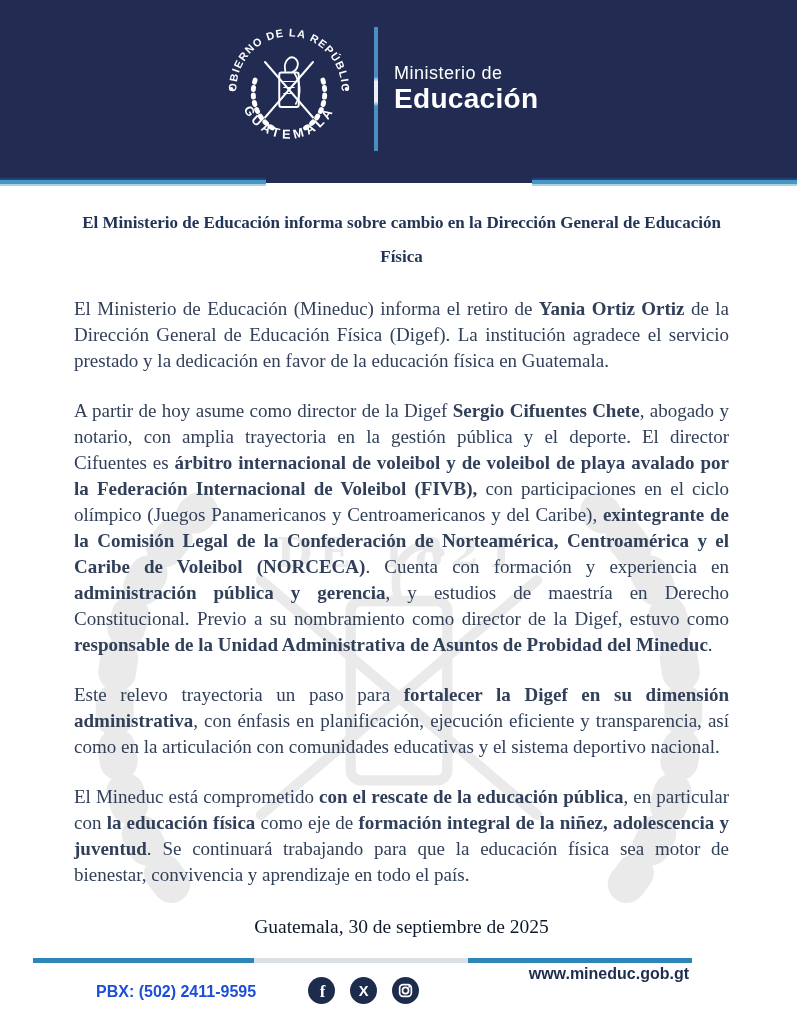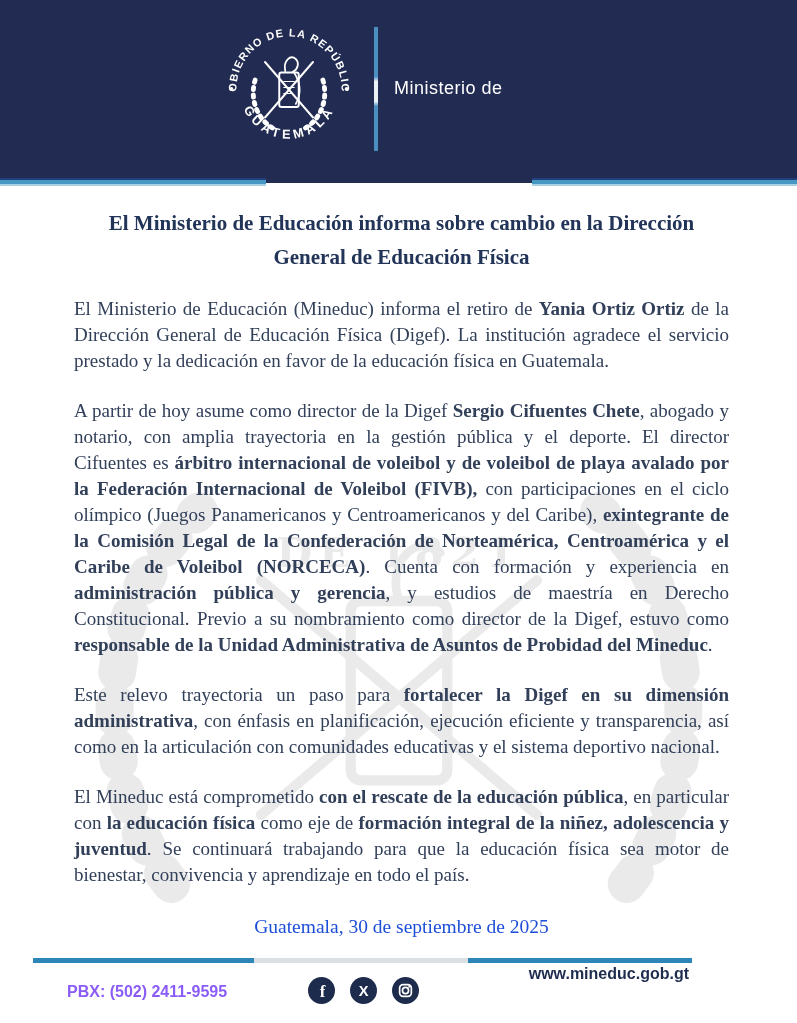--- a/index.html
+++ b/index.html
@@ -24,32 +24,32 @@
   .stripe .mid{width:266px;background:linear-gradient(180deg,#222c52 0 58%,#ffffff 58% 100%);}
 
   
   .watermark{position:absolute;left:50%;top:380px;width:690px;height:580px;
              transform:translateX(-50%);color:#404040;opacity:.10;z-index:0;pointer-events:none;}
   .watermark svg{width:100%;height:100%;}
   .watermark text{fill:currentColor;font-family:"DejaVu Serif",serif;font-weight:bold;}
 
   
   .content{position:relative;z-index:1;padding:0 68px 0 74px;}
-  .title{margin:20px 8px 22px;text-align:center;font-size:21px;line-height:34px;
+  .title{margin:20px 8px 22px;text-align:center;font-size:17px;line-height:34px;
          font-weight:bold;color:#223457;}
   .content p{margin:15px 0 24px;font-size:19px;line-height:26px;text-align:justify;}
   .content .b{font-weight:bold;}
-  .dateline{margin-top:28px;text-align:center;font-size:19.5px;color:#1d4ed8;}
+  .dateline{margin-top:28px;text-align:center;font-size:19.5px;color:#0f172a;}
 
   
   .footer{position:absolute;left:0;right:0;top:958px;z-index:2;}
   .footer-line{margin-left:33px;width:659px;height:4.5px;
      background:linear-gradient(90deg,#2e86b8 0 33.5%,#dae0e4 33.5% 66%,#2e86b8 66% 100%);}
   .footer-content{position:relative;height:56px;font-family:"Liberation Sans",sans-serif;}
-  .pbx{position:absolute;left:67px;top:20px;font-size:16px;font-weight:600;color:#8b5cf6;}
+  .pbx{position:absolute;left:96px;top:20px;font-size:16px;font-weight:600;color:#1d4ed8;}
   .website{position:absolute;right:108px;top:2px;font-size:16px;font-weight:600;color:#1e2c4e;}
   .social{position:absolute;left:308px;top:14px;display:flex;gap:15px;}
   .social .soc{width:27px;height:27px;display:block;cursor:pointer;}
 </style>
 </head>
 <body>
 
 <div class="page">
 
   <div class="header">
@@ -73,20 +73,21 @@
         <path d="M 68,64 L 132,138" stroke-width="2.6"></path>
         <rect x="87" y="78" width="26" height="46" rx="3" stroke-width="2.6"></rect>
         <path d="M 93,90 h 14 M 93,98 h 14 M 93,106 h 10" stroke-width="1.5"></path>
         <path d="M 95,76 C 92,62 102,54 109,60 C 114,65 112,74 105,77" stroke-width="2.4"></path>
         <path d="M 106,77 C 116,92 117,106 109,120" stroke-width="2.2"></path>
       </g>
     </svg>
     <div class="hdr-divider"></div>
     <div class="wordmark">
       <div class="wm1">Ministerio de</div>
+      <div class="wm2">Educación</div>
     </div>
   </div>
   <div class="stripe">
     <div class="side"></div>
     <div class="mid"></div>
     <div class="side"></div>
   </div>
 
   <div class="watermark">
     <svg viewBox="0 0 200 140" aria-hidden="true">

